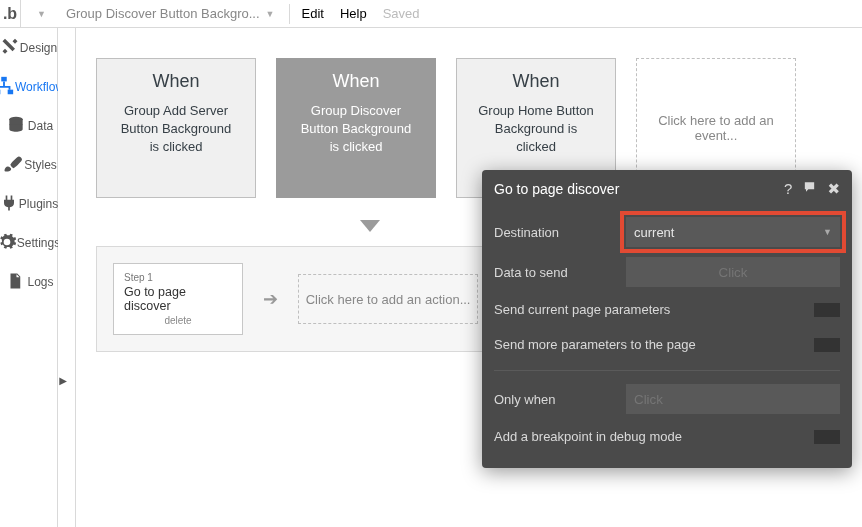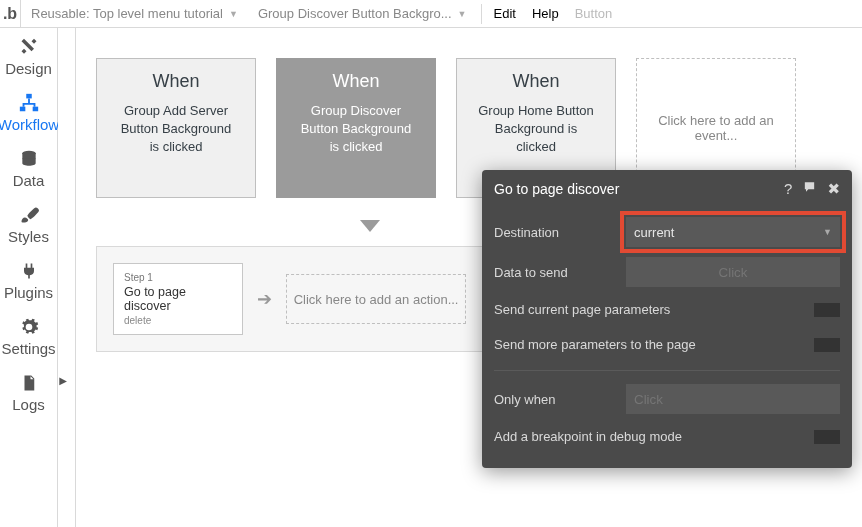--- a/index.html
+++ b/index.html
@@ -7,46 +7,46 @@
 
   .topbar { height: 28px; border-bottom: 1px solid #d9d9d9; display: flex; align-items: center; padding-left: 0; }
   .logo { width: 21px; height: 28px; display: flex; align-items: center; justify-content: center; font-weight: bold; font-size: 16px; color: #555; border-right: 1px solid #d9d9d9;}
   .top-dd { display: flex; align-items: center; padding: 0 10px; height: 24px; color: #888; font-size: 13px; cursor: pointer; }
   .top-dd .caret { margin-left: 6px; font-size: 9px; color: #aaa;}
   .top-sep { width: 1px; height: 20px; background: #d9d9d9; margin: 0 4px;}
   .top-link { padding: 0 8px; color: #000000; font-size: 13px; cursor: pointer;}
   .top-saved { color: #bbb; }
 
   .sidebar { position: absolute; top: 28px; left: 0; width: 58px; bottom: 0; border-right: 1px solid #d9d9d9; background: #fff; display: flex; flex-direction: column; align-items: stretch;}
-  .sb-item { display: flex; flex-direction: column; align-items: center; justify-content: center; padding: 8px 0 6px 0; cursor: pointer; font-size: 15px; color: #555; border-bottom: 1px solid #fff; }
+  .sb-item { display: flex; flex-direction: row; align-items: center; justify-content: center; padding: 8px 0 6px 0; cursor: pointer; font-size: 12px; color: #555; border-bottom: 1px solid #fff; }
   .sb-item.active { background: #fff; color: #1877f2; }
   .sb-item.active .sb-icon svg { fill: #1877f2; }
   .sb-icon { width: 24px; height: 22px; display: flex; align-items: center; justify-content: center; margin-bottom: 2px;}
   .sb-icon svg { fill: #555; }
   .expand-tab { position:absolute; top: 370px; left: 58px; width: 10px; height: 20px; display:flex; align-items:center; justify-content:center; font-size:10px; color:#555;}
 
   .gutter { position:absolute; top:28px; left:58px; width:18px; bottom:0; border-right:1px solid #d9d9d9; background:#fff;}
 
   .canvas { position: absolute; top: 28px; left: 76px; right: 0; bottom: 0; background: #fff; padding: 30px 20px; }
 
   .events { display: flex; gap: 20px; }
   .ev-box { width: 160px; height: 140px; border: 1px solid #bfbfbf; background: #f0f0f0; display: flex; flex-direction: column; align-items: center; text-align: center; padding: 12px 20px; cursor: pointer;}
   .ev-box .ev-head { font-size: 18px; color: #374047; margin-bottom: 10px;}
   .ev-box .ev-body { font-size: 13px; color: #374047; line-height: 1.4;}
   .ev-box.selected { background: #9b9b9b; border-color: #9b9b9b;}
   .ev-box.selected .ev-head, .ev-box.selected .ev-body { color: #fff; }
   .ev-add { width: 160px; height: 140px; border: 1px dashed #bfbfbf; display: flex; align-items: center; justify-content:center; text-align:center; color:#888; font-size:13px; padding: 0 20px; cursor:pointer;}
 
   .ev-pointer { position: absolute; top: 192px; left: 284px; width: 0; height: 0; border-left: 10px solid transparent; border-right: 10px solid transparent; border-top: 12px solid #9b9b9b;}
 
-  .action-bar { margin-top: 48px; background: #f6f6f6; border: 1px solid #d9d9d9; padding: 16px; display: flex; align-items: center; gap: 14px;}
+  .action-bar { margin-top: 48px; background: #f6f6f6; border: 1px solid #d9d9d9; padding: 16px; display: flex; align-items: center; gap: 20px;}
   .step-box { background: #fff; border: 1px solid #c7c7c7; padding: 8px 10px; width: 130px; cursor:pointer;}
   .step-box .step-n { font-size: 10px; color: #777;}
   .step-box .step-t { font-size: 12.5px; color: #333; margin: 2px 0;}
-  .step-box .step-d { font-size: 10px; color: #888; text-align: left;}
+  .step-box .step-d { font-size: 10px; color: #888; text-align: center;}
   .arrow { font-size: 18px; color: #999;}
   .add-action { flex: 0 0 180px; height: 50px; border: 1px dashed #bfbfbf; display:flex; align-items:center; justify-content:center; color:#888; font-size:13px; cursor:pointer;}
 
   .panel { position: absolute; top: 170px; left: 482px; width: 370px; background: #4a4a4a; border-radius: 4px; box-shadow: 0 4px 20px rgba(0,0,0,0.4); color: #d9d9d9; font-size: 13px;}
   .panel-head { display: flex; align-items: center; padding: 10px 12px;}
   .panel-title { flex: 1; color: #fff; font-size: 14px;}
   .panel-icons { display:flex; gap: 10px; color: #d9d9d9;}
   .panel-icons span { cursor:pointer; font-size: 15px;}
   .panel-body { padding: 4px 12px 14px 12px;}
   .p-row { display: flex; align-items: center; min-height: 40px;}
@@ -62,31 +62,30 @@
   .divider { height:1px; background:#5a5a5a; margin: 8px 0;}
 </style>
 </head>
 <body>
 
 <div class="topbar">
   <div class="logo">
       <span>.b</span>
     </div>
   <div class="top-dd">
-    <span>Reusable: Top level menu tutorial</span>
     <span class="caret">▼</span>
   </div>
   <div class="top-dd">
     <span>Group Discover Button Backgro...</span>
     <span class="caret">▼</span>
   </div>
   <div class="top-sep"></div>
   <div class="top-link"><span>Edit</span></div>
   <div class="top-link"><span>Help</span></div>
-  <div class="top-link top-saved"><span>Button</span></div>
+  <div class="top-link top-saved"><span>Saved</span></div>
 </div>
 
 <div class="sidebar">
   <div class="sb-item">
     <span class="sb-icon">
       <svg viewBox="0 0 24 24" width="20" height="20">
           <path d="M6 2l12 12-3 3L3 5l3-3zm12 0l-3 3 3 3 3-3-3-3zM3 17l3 3 3-3-3-3-3 3z"></path>
         </svg>
     </span>
     <span>Design</span>

